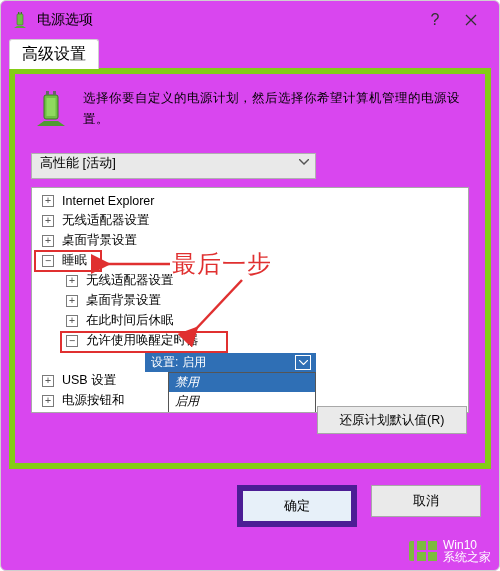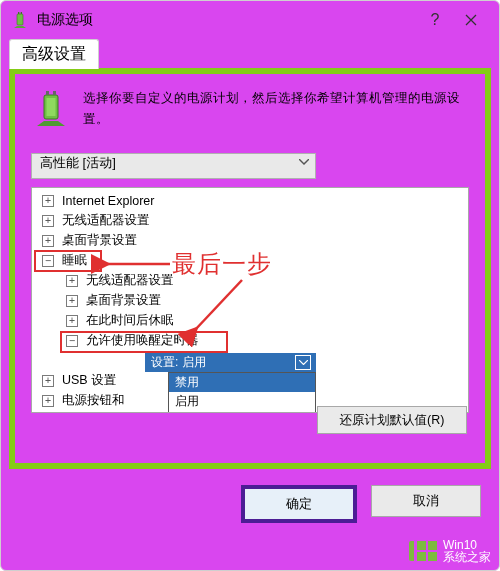--- a/index.html
+++ b/index.html
@@ -180,20 +180,21 @@
     background: #fff;
     box-sizing: border-box;
     z-index: 5;
   }
   .dropdown-list .opt {
     height: 19px;
     display: flex;
     align-items: center;
     padding: 0 6px;
     font-size: 12px;
+    font-style: italic;
   }
   .dropdown-list .opt.sel {
     background: #2f6fb5;
     color: #fff;
   }
   .restore-btn {
     position: absolute;
     right: 18px;
     bottom: 29px;
     width: 148px;
@@ -215,21 +216,21 @@
     width: 108px;
     height: 30px;
     border: 1px solid #a8a8a8;
     background: #eaeaea;
     display: flex;
     align-items: center;
     justify-content: center;
     font-size: 13px;
   }
   .dlg-btn.primary {
-    border: 4px solid #4c1d95;
+    border: 6px solid #4c1d95;
     background: #e7f0f9;
   }
   .watermark {
     position: absolute;
     right: 8px;
     bottom: 6px;
     display: flex;
     align-items: center;
     gap: 6px;
     color: #fff;

